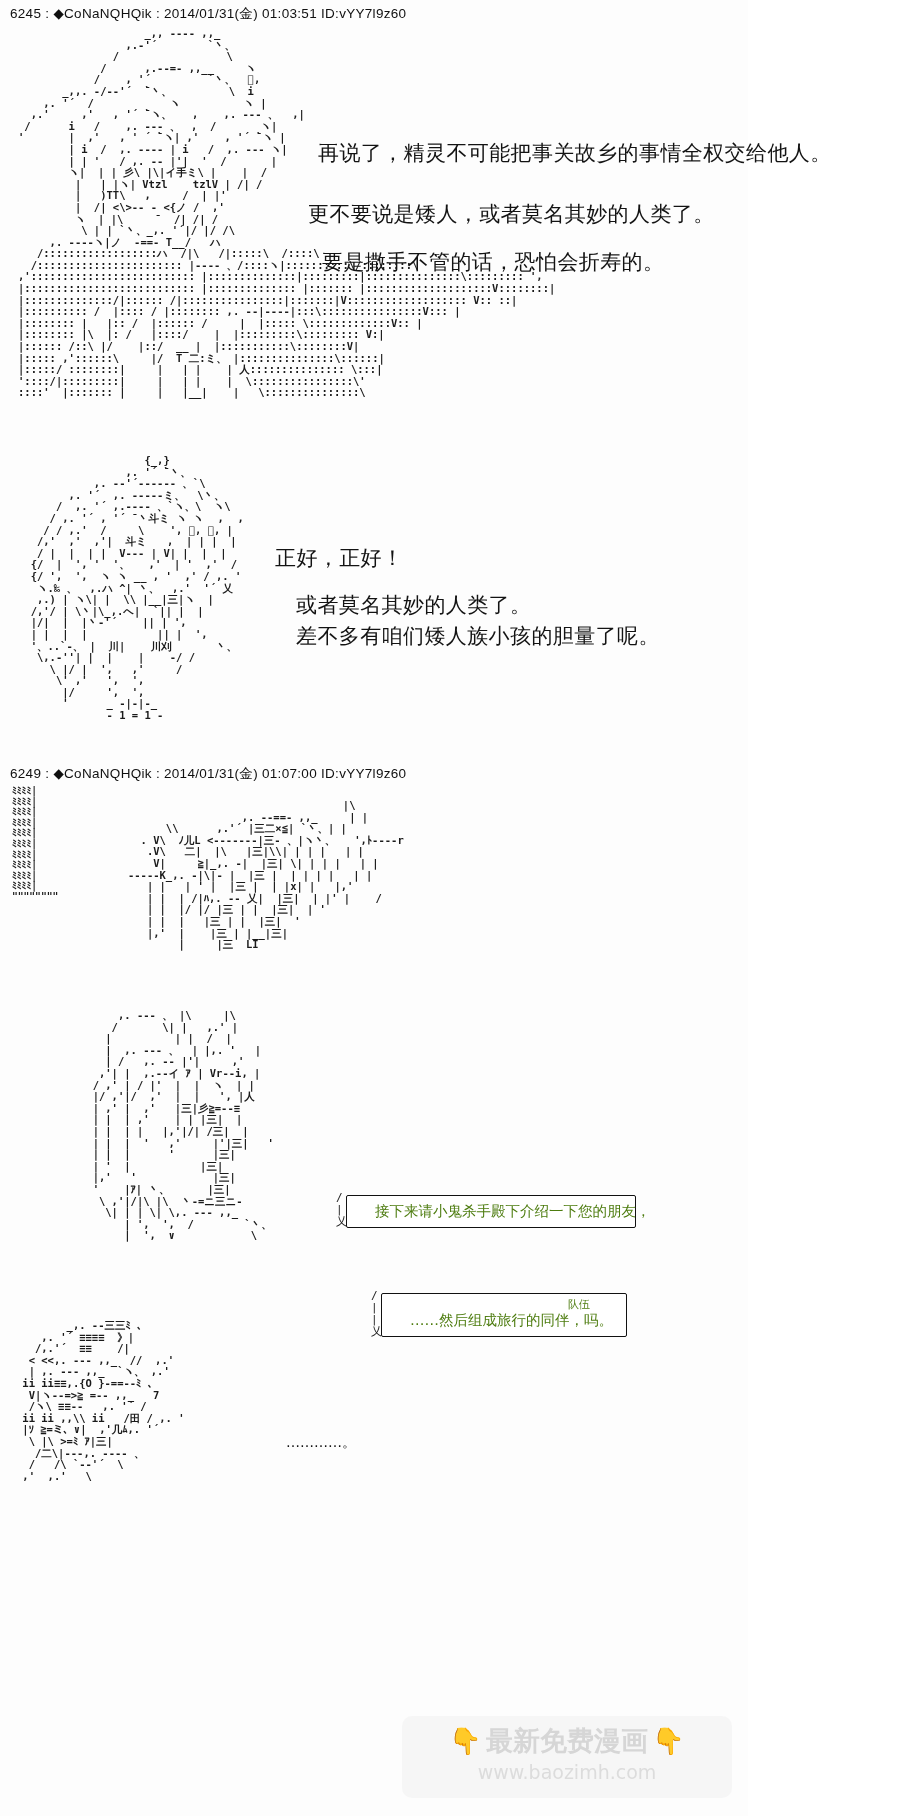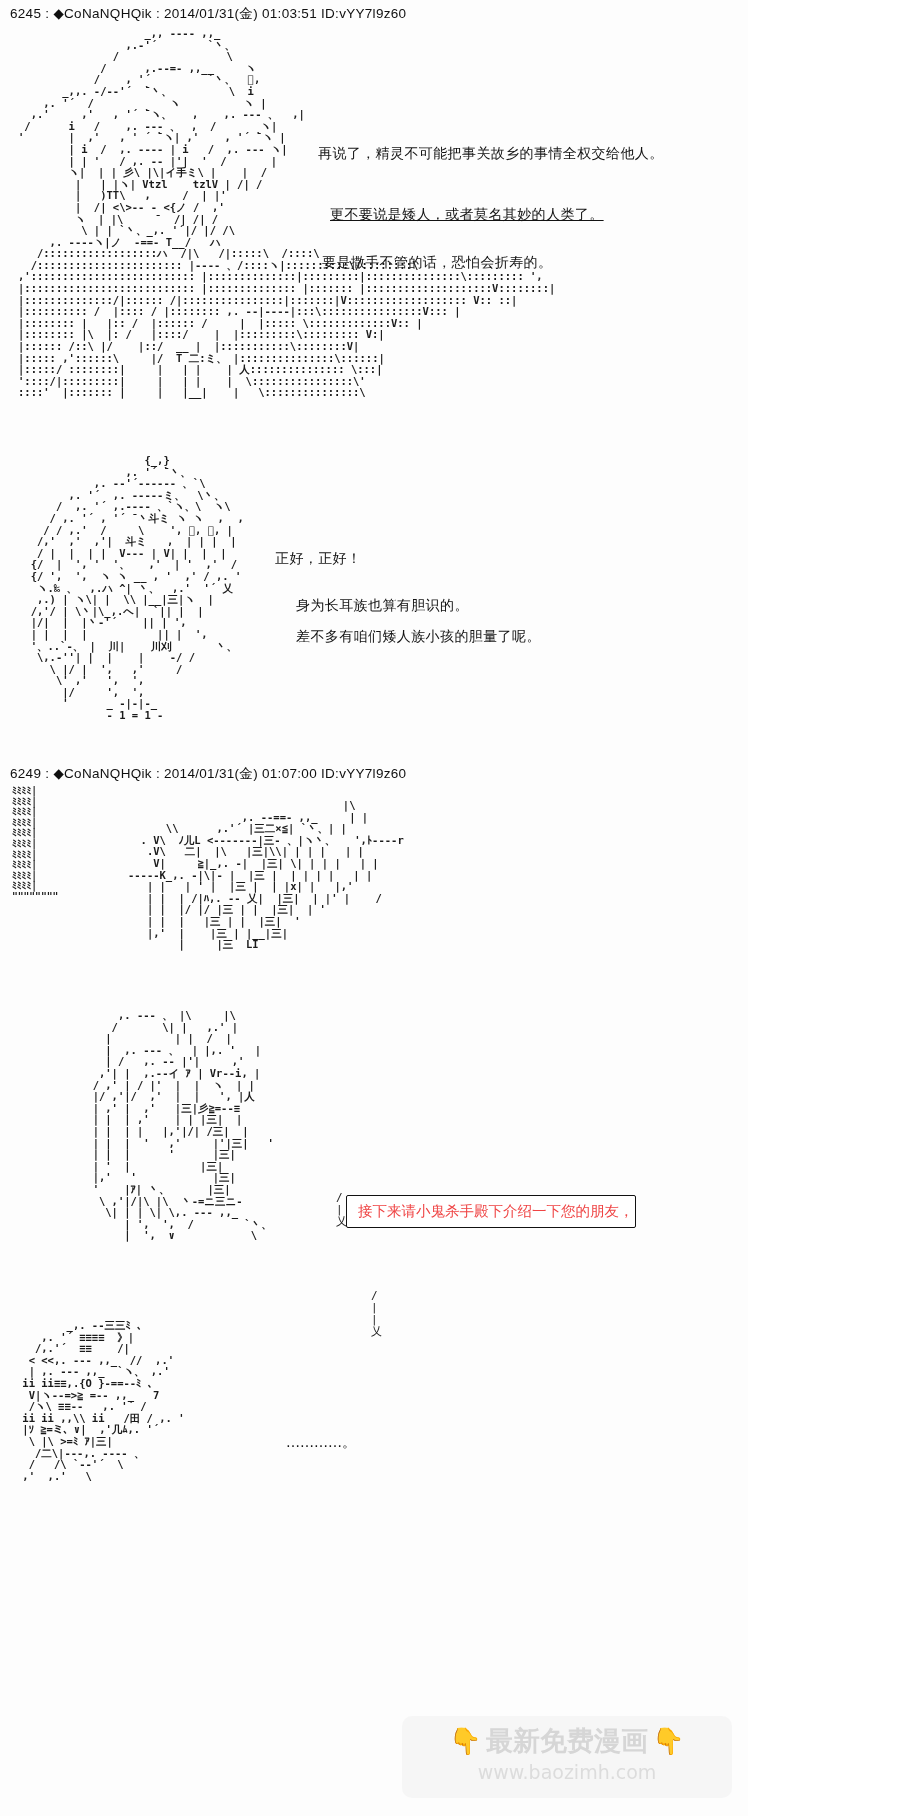--- a/index.html
+++ b/index.html
@@ -44,39 +44,39 @@
     white-space: pre;
     color: #1a1a1a;
     font-weight: 700;
   }
   .aa.small { font-size: 9.6px; line-height: 10.6px; }
 
   
   .line {
     position: absolute;
     font-family: "DejaVu Sans", "Liberation Sans", sans-serif;
-    font-size: 14px;
+    font-size: 21px;
     line-height: 22px;
     white-space: pre;
     color: #131313;
     letter-spacing: 0.4px;
   }
 
   
   .bubble {
     position: absolute;
     box-sizing: border-box;
     border: 1px solid #111;
     border-radius: 2px;
     background: #ffffff;
     font-family: "DejaVu Sans", "Liberation Sans", sans-serif;
     font-size: 14.5px;
     line-height: 20px;
-    color: #ef4444;
-    padding: 5px 10px 6px 11px;
+    color: #4d7c0f;
+    padding: 5px 10px 6px 28px;
     white-space: nowrap;
   }
   .bubble .ruby {
     display: block;
     font-size: 11px;
     line-height: 12px;
     text-align: right;
     padding-right: 26px;
     margin-bottom: -1px;
   }
@@ -165,21 +165,21 @@
 |:::::::::: /  |:::: / |:::::::: ,. -‐|-‐‐-|:::\::::::::::::::::V::: |
 |:::::::: |   |:: /  |:::::: /     |  |::::: \:::::::::::::V:: |
 |:::::::: |\  |: /   |::::/    |  |:::::::::\::::::::: V:|
 |:::::: /::\ |/    |::/  __ |  |:::::::::::\::::::::V|
 |::::: ,'::::::\     |/  T 二:ミ、 |:::::::::::::::\::::::|
 |:::::/ ::::::::|     |   | |    | 人::::::::::::::: \:::|
 '::::/|:::::::::|     |   | |    |  \::::::::::::::::\'
 ::::'  |::::::: |     |   |__|    |   \:::::::::::::::\</div>
 
   <div class="line" style="left:318px; top:142px;">再说了，精灵不可能把事关故乡的事情全权交给他人。</div>
-  <div class="line" style="left:330px; top:203px;text-decoration:underline;">更不要说是矮人，或者莫名其妙的人类了。</div>
+  <div class="line" style="left:308px; top:203px;">更不要说是矮人，或者莫名其妙的人类了。</div>
   <div class="line" style="left:322px; top:251px;">要是撒手不管的话，恐怕会折寿的。</div>
 
   <div class="aa" style="left:18px; top:455px;">                    {_,}
                  ,. '´ ̄`丶、
             ,. -‐'´-‐‐‐‐- 、`\
         ,. '´  ,. -‐‐‐-ミ、  \丶、
       /  ,. '´ ,.-‐‐- 、`ヽ、\  ヽ\
      / ,. '´ , '´ ̄ 丶斗ミ ヽ ヽ ゙, ゙,
     / / ,.'  /     \    ', ゙, ゙, |
    /,'  ,'  ,'|  斗ミ  ゙,  | | |  |
@@ -193,21 +193,21 @@
   | |  |  |           || |  ',
   '、..`‐、 |  川|    川刈       丶、
    \,.‐''| |  |    |    -/ /
      \ |/ |  ',   ,'     /
       \' ,'   ',  ',
        |/     ',  ',
        '      _ -|‐|-_
               - 1 = 1 -</div>
 
   <div class="line" style="left:275px; top:547px;">正好，正好！</div>
-  <div class="line" style="left:296px; top:594px;">身为长耳族也算有胆识的。</div>
+  <div class="line" style="left:296px; top:594px;">或者莫名其妙的人类了。</div>
   <div class="line" style="left:296px; top:625px;">差不多有咱们矮人族小孩的胆量了呢。</div>
 
   <div class="post-header" style="left:10px; top:766px;">6249 : ◆CoNaNQHQik : 2014/01/31(金) 01:07:00 ID:vYY7l9z60</div>
 
   <div class="aa small" style="left:12px; top:786px;">ﾐﾐﾐﾐ|
 ﾐﾐﾐﾐ|
 ﾐﾐﾐﾐ|
 ﾐﾐﾐﾐ|
 ﾐﾐﾐﾐ|
 ﾐﾐﾐﾐ|
@@ -271,20 +271,24 @@
 |
 乂</div>
   <div class="bubble" style="left:346px; top:1195px; width:290px;">
     <span>接下来请小鬼杀手殿下介绍一下您的朋友，</span>
   </div>
 
   <div class="bubble-tail" style="left:371px; top:1290px;">/
 |
 |
 乂</div>
+  <div class="bubble" style="left:381px; top:1293px; width:246px;">
+    <span class="ruby">队伍</span>
+    <span>……然后组成旅行的同伴，吗。</span>
+  </div>
 
   <div class="ellipsis" style="left:286px; top:1434px;">…………。</div>
 
   <div class="watermark">
     <div class="watermark-row1">
       <span class="watermark-hand">👇</span>
       <span>最新免费漫画</span>
       <span class="watermark-hand">👇</span>
     </div>
     <div class="watermark-row2">www.baozimh.com</div>

